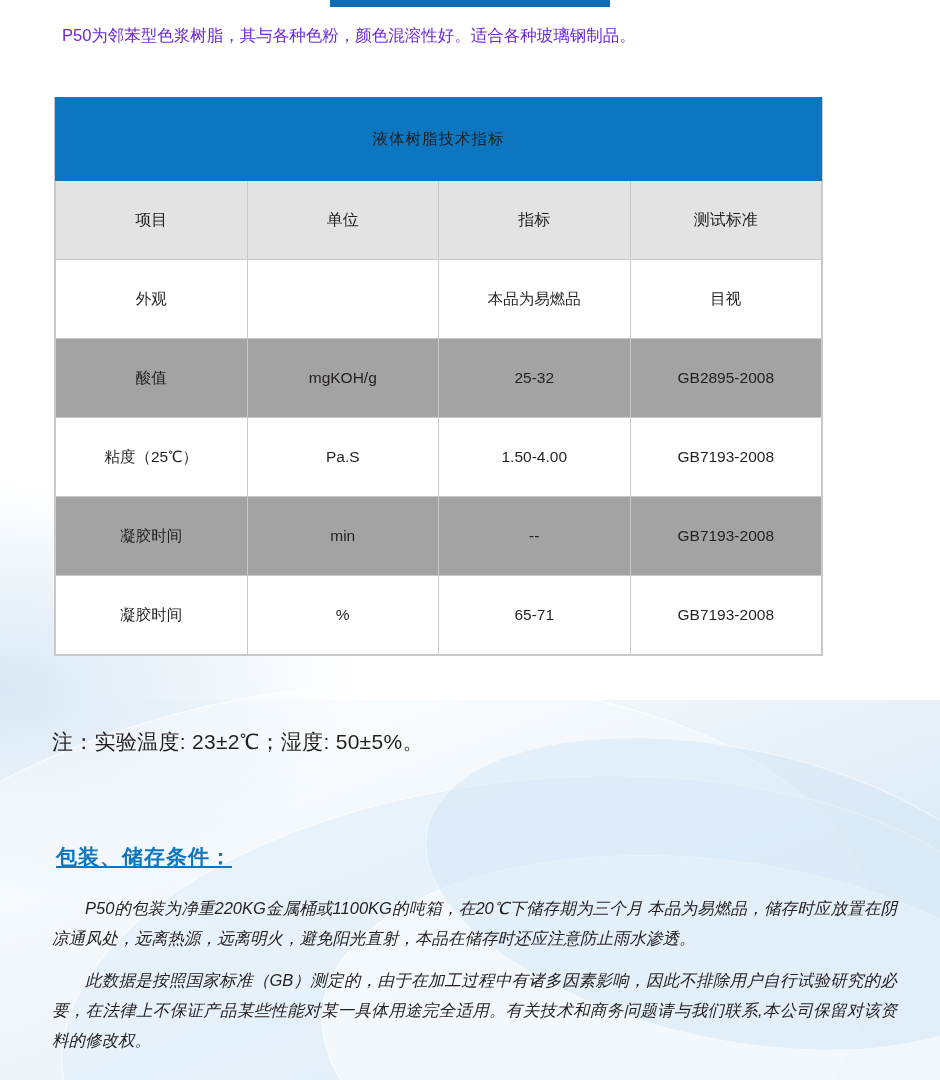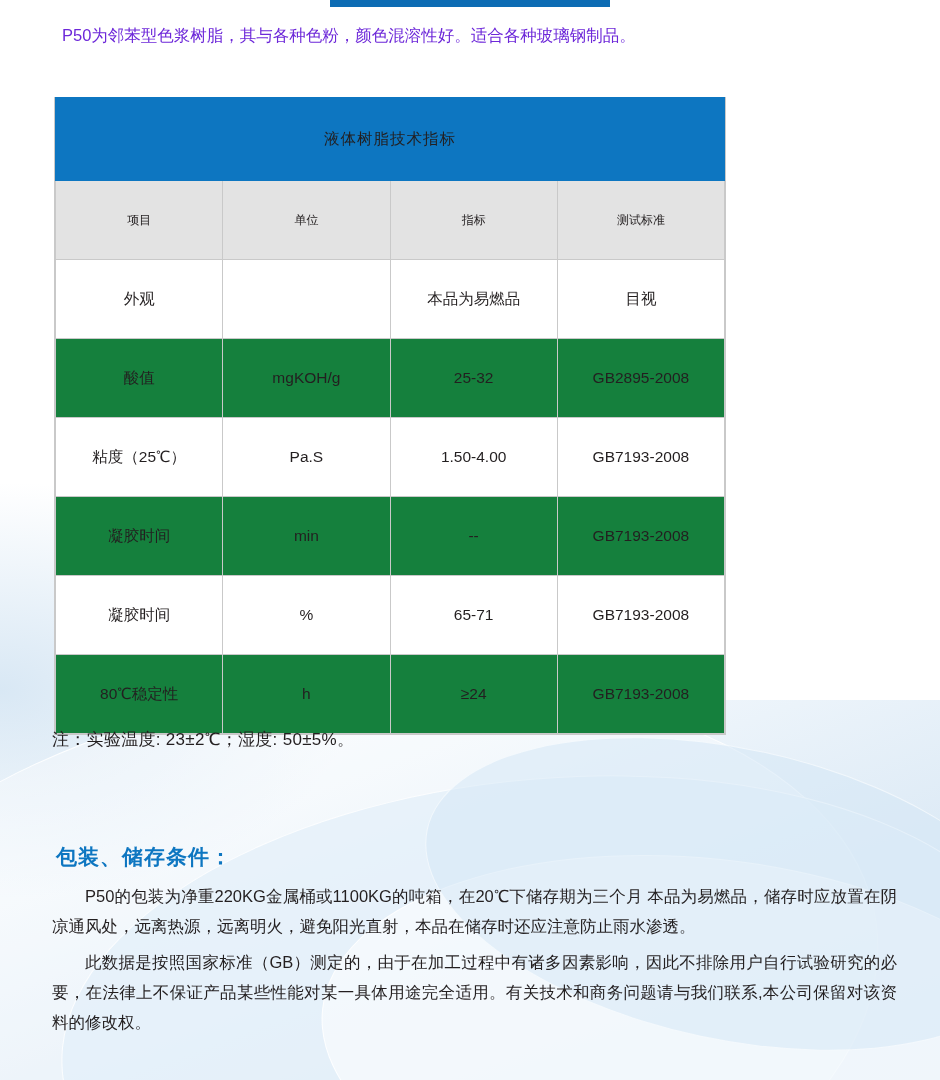--- a/index.html
+++ b/index.html
@@ -90,21 +90,21 @@
     font-size: 16.5px;
     line-height: 1.6;
     color: #6d28d9;
   }
 
   
   .table-wrap {
     position: absolute;
     top: 97px;
     left: 54px;
-    width: 672px;
+    width: 769px;
     border: 1px solid #c9c9c9;
     border-top: none;
     box-sizing: border-box;
   }
   table.spec {
     border-collapse: collapse;
     width: 100%;
     table-layout: fixed;
   }
   table.spec td, table.spec th {
@@ -119,70 +119,72 @@
     background: #0d76c1;
     color: #ffffff;
     font-size: 16px;
     height: 80px;
     border: 1px solid #0d76c1 !important;
     letter-spacing: 1px;
   }
   tr.hdr td {
     background: #e3e3e3;
     height: 76px;
-    font-size: 12px;
+    font-size: 16px;
   }
   tr.odd td {
     background: #ffffff;
     height: 76px;
     margin-top: 32px;
   }
   tr.even td {
-    background: #15803d;
+    background: #a3a3a3;
     height: 76px;
     margin-left: 44px;
   }
   .col1 { width: 254px; }
   .col2 { width: 122px; }
   .col3 { width: 270px; }
   .col4 { width: 190px; }
 
   
   .note {
     position: absolute;
     top: 728px;
     left: 52px;
-    font-size: 17px;
+    font-size: 21px;
     color: #231f20;
     letter-spacing: 0.3px;
   }
 
   
   .pack-title {
     position: absolute;
     top: 843px;
     left: 56px;
     font-size: 21px;
     font-weight: bold;
     color: #0d76c1;
     letter-spacing: 1px;
+    text-decoration: underline;
   }
   .pack-body {
     position: absolute;
     top: 881px;
     left: 52px;
     width: 845px;
     font-size: 16.5px;
     line-height: 1.82;
     color: #231f20;
     text-align: justify;
   }
   .pack-body p {
-    margin: 0 0 6px 0;
+    margin: 12px 0 6px 0;
     text-indent: 2em;
+    font-style: italic;
   }
 </style>
 </head>
 <body>
 
 <div class="bg-wrap">
   <div class="bg-top-bar"></div>
   <div class="bg-bottom"></div>
   <div class="bg-left-fade"></div>
   <div class="swoosh sw1"></div>
@@ -230,26 +232,20 @@
         <td>min</td>
         <td>--</td>
         <td>GB7193-2008</td>
       </tr>
       <tr class="odd">
         <td>凝胶时间</td>
         <td>%</td>
         <td>65-71</td>
         <td>GB7193-2008</td>
       </tr>
-      <tr class="even">
-        <td>80℃稳定性</td>
-        <td>h</td>
-        <td>≥24</td>
-        <td>GB7193-2008</td>
-      </tr>
     </tbody>
       </table>
   </div>
 
   <div class="note">注：实验温度: 23±2℃；湿度: 50±5%。</div>
 
   <div class="pack-title">包装、储存条件：</div>
   <div class="pack-body">
     <p>P50的包装为净重220KG金属桶或1100KG的吨箱，在20℃下储存期为三个月 本品为易燃品，储存时应放置在阴凉通风处，远离热源，远离明火，避免阳光直射，本品在储存时还应注意防止雨水渗透。</p>
     <p>此数据是按照国家标准（GB）测定的，由于在加工过程中有诸多因素影响，因此不排除用户自行试验研究的必要，在法律上不保证产品某些性能对某一具体用途完全适用。有关技术和商务问题请与我们联系,本公司保留对该资料的修改权。</p>

